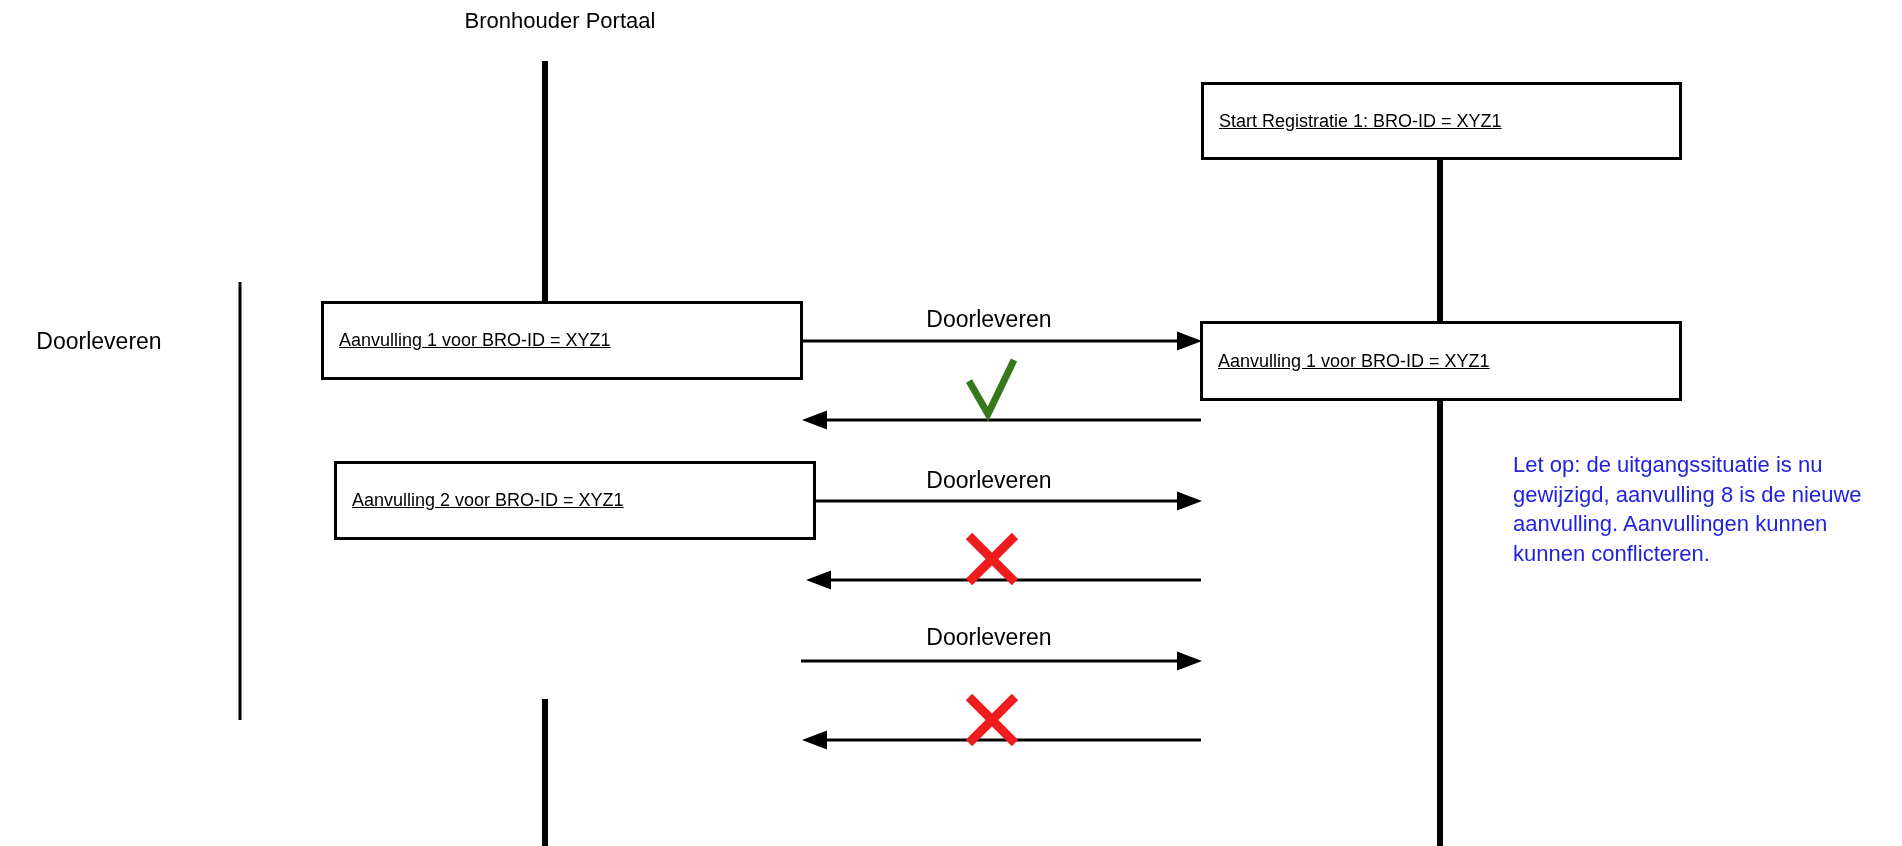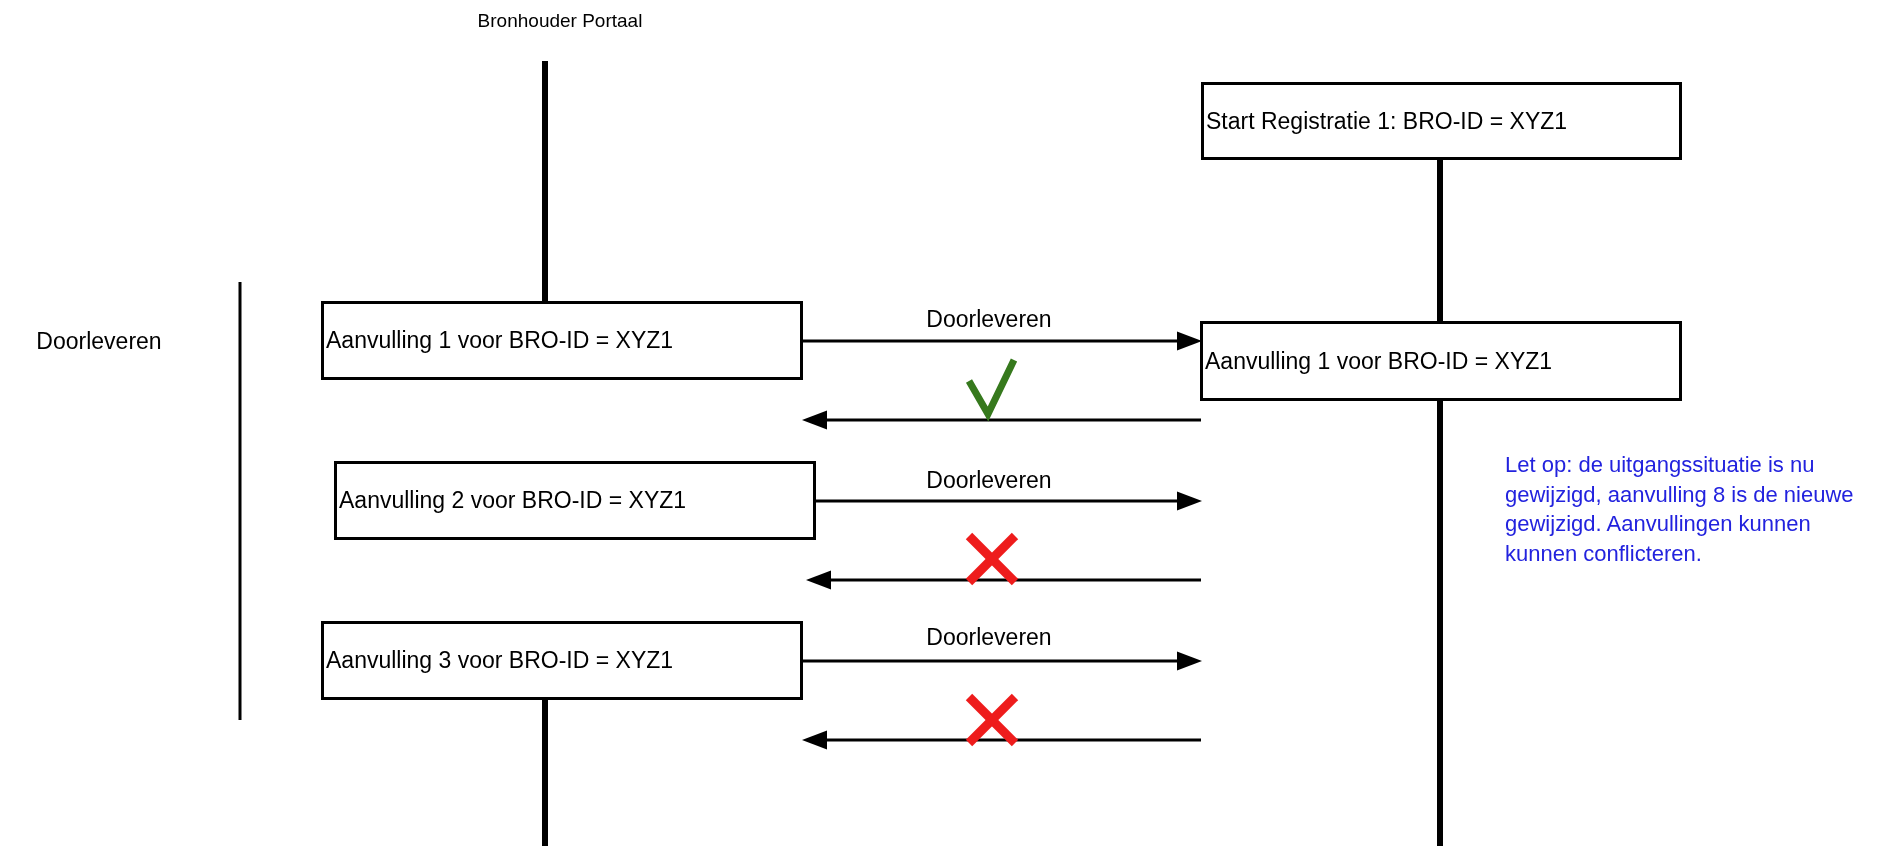--- a/index.html
+++ b/index.html
@@ -24,41 +24,42 @@
   .sline { stroke: var(--c-line, #000); }
   .shead { fill: var(--c-line, #000); stroke: none; }
   .scheck { stroke: var(--c-accepted, #36791d); fill: none; }
   .sx { stroke: var(--c-rejected, #ee1c1c); }
 
   .actor-title {
     position: absolute;
     top: 6px;
     width: 300px;
     text-align: center;
-    font-size: 19px;
+    font-size: 22px;
     line-height: 30px;
     color: var(--c-text, #000);
     z-index: 2;
     white-space: nowrap;
   }
   .actor-title.left  { left: 410px; }
   .actor-title.right { left: 1290px; }
 
   .dbox {
     position: absolute;
     box-sizing: border-box;
     background: var(--c-box_fill, #fff);
     border: 3px solid var(--c-box_border, #000);
     display: flex;
     align-items: center;
-    padding-left: 2px;
-    font-size: 23px;
+    padding-left: 15px;
+    font-size: 18px;
     color: var(--c-text, #000);
     z-index: 2;
     white-space: nowrap;
+    text-decoration: underline;
   }
   .box-start  { left: 1201px; top: 82px;  width: 481px; height: 78px; }
   .box-a1     { left: 321px;  top: 301px; width: 482px; height: 79px; }
   .box-a2     { left: 334px;  top: 461px; width: 482px; height: 79px; }
   .box-a3     { left: 321px;  top: 621px; width: 482px; height: 79px; }
   .box-right  { left: 1200px; top: 321px; width: 482px; height: 80px; }
 
   .group-label {
     position: absolute;
     left: 19px;
@@ -88,21 +89,21 @@
 
   .note {
     position: absolute;
     left: 1505px;
     top: 450px;
     font-size: 22px;
     line-height: 29.5px;
     color: var(--c-note_text, #2222de);
     z-index: 2;
   }
-  .note div { white-space: nowrap; }
+  .note div { white-space: nowrap; margin-left: 8px; }
 </style>
 </head>
 <body>
 
 <div class="canvas">
 
   <svg class="layer-svg" width="1902" height="846" viewBox="0 0 1902 846">
 
     <line class="sline" x1="545" y1="61" x2="545" y2="303" stroke-width="6"></line>
     <line class="sline" x1="545" y1="699" x2="545" y2="846" stroke-width="6"></line>
@@ -141,32 +142,29 @@
   <div class="dbox box-start">
     <span>Start Registratie 1: BRO-ID = XYZ1</span>
   </div>
 
   <div class="dbox box-a1">
     <span>Aanvulling 1 voor BRO-ID = XYZ1</span>
   </div>
   <div class="dbox box-a2">
     <span>Aanvulling 2 voor BRO-ID = XYZ1</span>
   </div>
-  <div class="dbox box-a3">
-    <span>Aanvulling 3 voor BRO-ID = XYZ1</span>
-  </div>
 
   <div class="dbox box-right">
     <span>Aanvulling 1 voor BRO-ID = XYZ1</span>
   </div>
 
   <div class="msg-label m1">Doorleveren</div>
   <div class="msg-label m2">Doorleveren</div>
   <div class="msg-label m3">Doorleveren</div>
 
   <div class="note">
     <div>Let op: de uitgangssituatie is nu</div>
     <div>gewijzigd, aanvulling 8 is de nieuwe</div>
-    <div>gewijzigd. Aanvullingen kunnen</div>
+    <div>aanvulling. Aanvullingen kunnen</div>
     <div>kunnen conflicteren.</div>
   </div>
 
 </div>
 
 </body></html>

